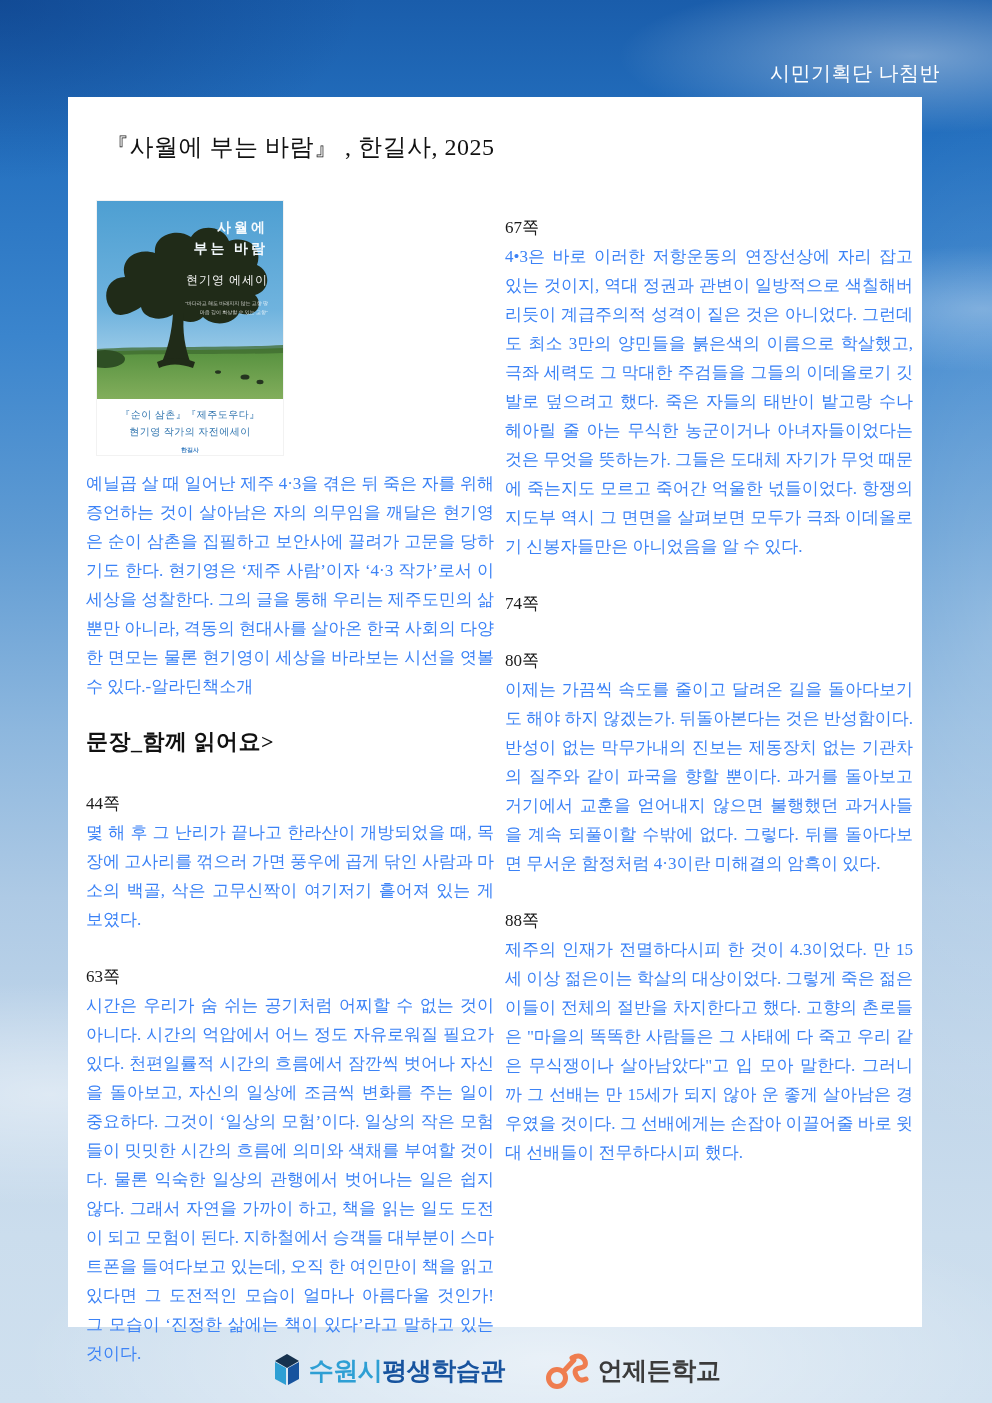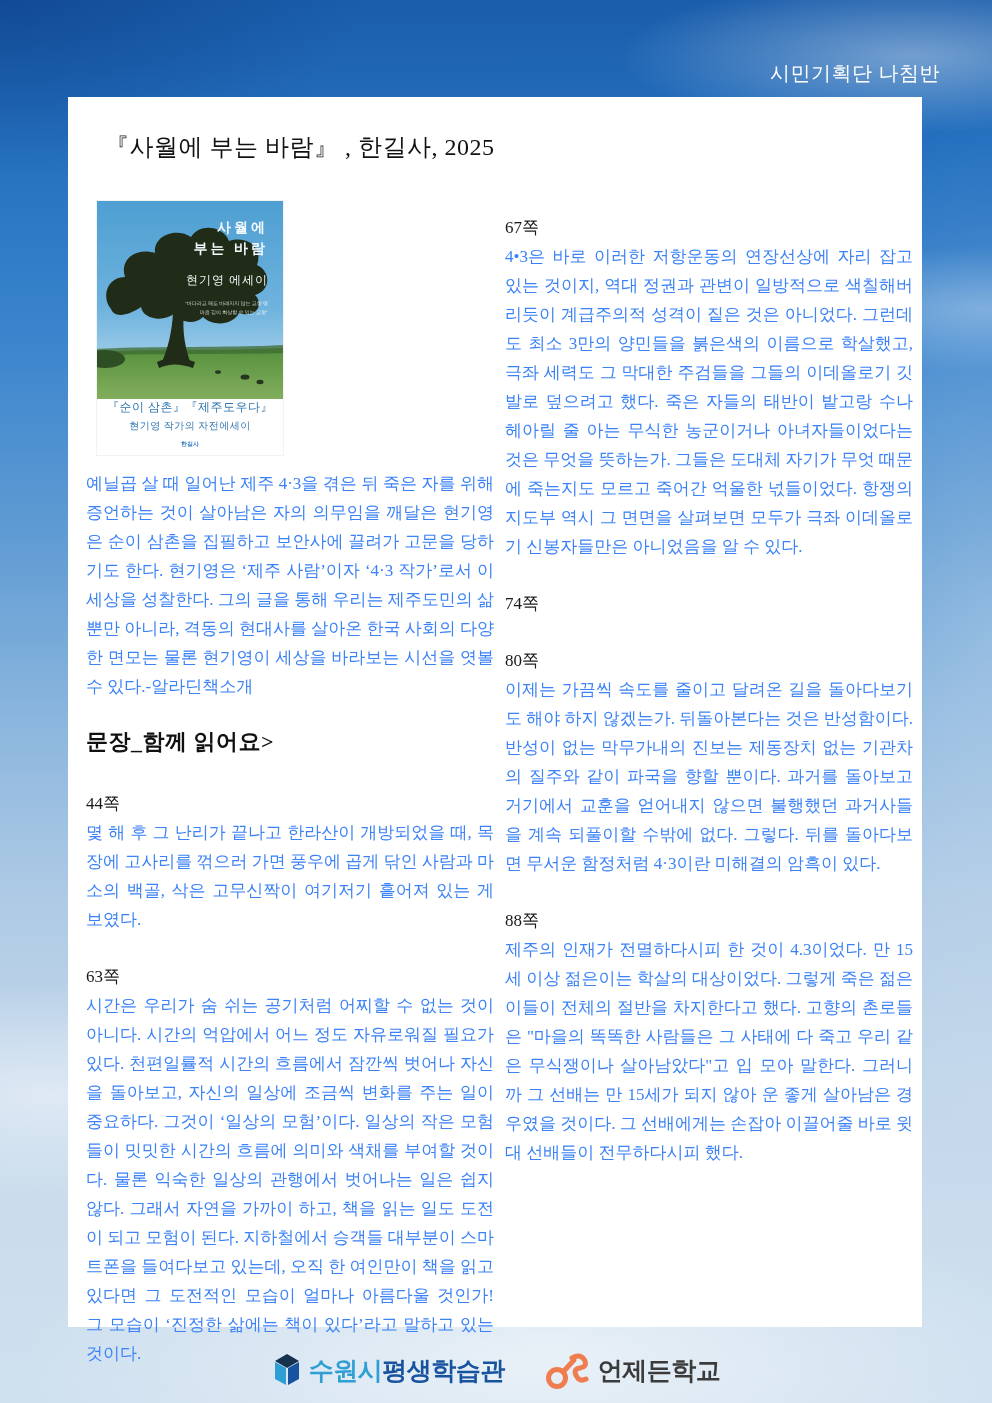--- a/index.html
+++ b/index.html
@@ -58,21 +58,21 @@
     background:#fff; box-shadow:0 0 0 1px rgba(0,0,0,.05);
   }
   .cover-photo{ position:relative; width:186px; height:198px; overflow:hidden; }
   .cover-overlay{
     position:absolute; top:16px; right:15px; text-align:right; color:#fff;
   }
   .cover-title{ font-size:14px; line-height:21px; letter-spacing:3px; font-weight:bold; color:#f3f9fd; }
   .cover-author{ margin-top:13px; font-size:12px; letter-spacing:1px; color:rgba(255,255,255,.95); }
   .cover-quote{ margin-top:11px; font-size:5px; line-height:8px; color:rgba(255,255,255,.8); }
   .cover-bottom{ height:56px; text-align:center; }
-  .cover-bottom-line1{ font-size:12px; color:#2f74ae; letter-spacing:.5px; }
+  .cover-bottom-line1{ padding-top:9px; font-size:10px; color:#2f74ae; letter-spacing:.5px; }
   .cover-bottom-line2{ margin-top:3px; font-size:10px; color:#2f74ae; font-weight:normal; letter-spacing:.5px; }
   .cover-publisher{ margin-top:7px; font-size:6px; color:#3a7ec0; font-weight:bold; }
   
   .footer{
     position:absolute; left:0; top:1340px; width:992px; height:60px;
     display:flex; align-items:center; justify-content:center; gap:40px;
     font-family:"Liberation Sans","DejaVu Sans",sans-serif;
   }
   .logo{ display:flex; align-items:center; gap:7px; }
   .logo-text{ font-size:25px; font-weight:bold; letter-spacing:-.5px; }

